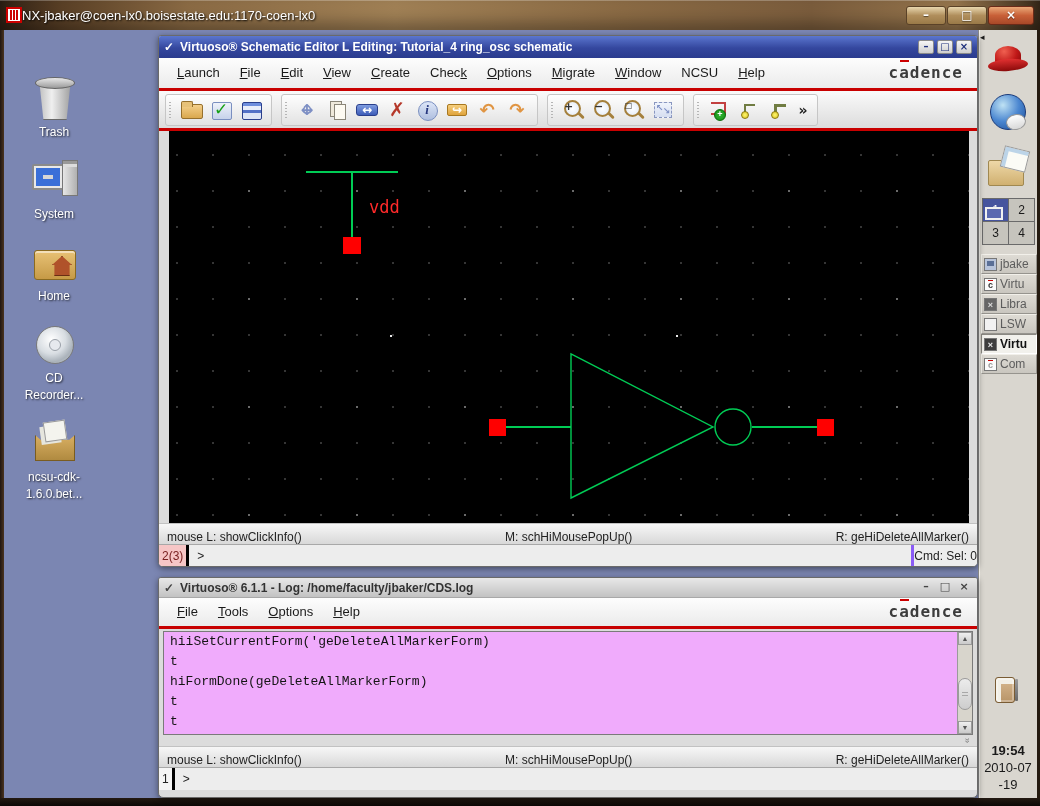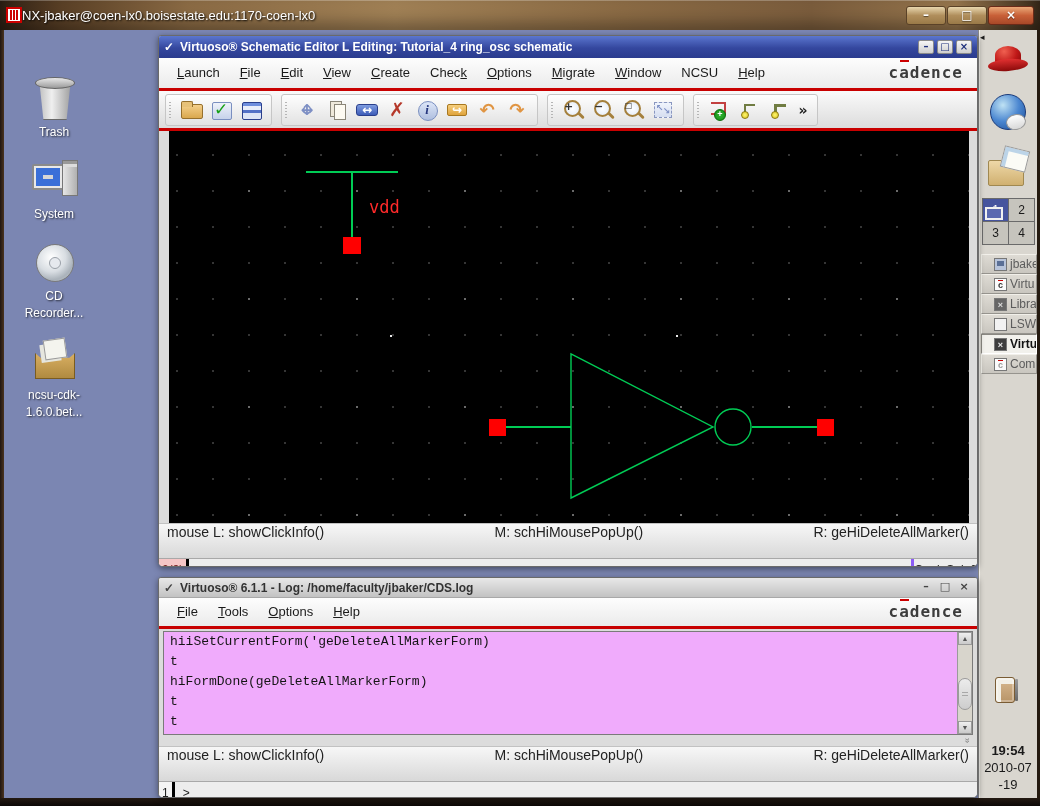--- a/index.html
+++ b/index.html
@@ -69,21 +69,21 @@
     background:linear-gradient(#ffffff,#d8d8d8);border:1px solid #999;transform:rotate(-12deg)}
   .pl-mail{top:118px}
   .pl-mail::before{content:"";position:absolute;left:0;top:12px;width:34px;height:24px;background:linear-gradient(#eed8a8,#d0b070);border:1px solid #a08850;border-radius:2px}
   .pl-mail::after{content:"";position:absolute;left:14px;top:0;width:24px;height:20px;background:#fbfbf6;border:1px solid #9a9a9a;transform:rotate(14deg);
     box-shadow:inset 3px 3px 0 1px #bcd4e8}
   .pager{position:absolute;left:3px;top:168px;width:53px;display:grid;grid-template-columns:1fr 1fr;gap:1px;background:#6a6a6a;border:1px solid #6a6a6a}
   .pcell{height:22px;background:#c6c4bd;font-size:12px;line-height:22px;text-align:center;color:#1a1a1a;position:relative}
   .pcell.active{background:#46549e;color:#fff}
   .pcell.active::after{content:"";position:absolute;left:2px;bottom:1px;width:14px;height:9px;border:2px solid #f0f0f0;background:#5a68b0}
   .tasklist{position:absolute;left:2px;top:224px;width:56px}
-  .task{height:20px;display:flex;align-items:center;gap:3px;padding:0 12px;overflow:hidden;
+  .task{height:20px;display:flex;align-items:center;gap:3px;padding:0 2px;overflow:hidden;
     background:linear-gradient(#dedbd4,#c9c6bf);border:1px solid;border-color:#f2f0ea #96948e #96948e #f2f0ea;font-size:12px;color:#5c5c5c;white-space:nowrap}
   .task.active{background:#f2f1ec;border-color:#8a8882 #ffffff #ffffff #8a8882;color:#111;font-weight:bold}
   .tico{width:13px;height:13px;flex:0 0 auto;border:1px solid #777;background:#ddd;position:relative;
     font:bold 9px/12px "Liberation Sans",sans-serif;text-align:center;color:#333}
   .tico.terminal{background:#b8c4da}
   .tico.terminal::after{content:"";position:absolute;left:2px;right:2px;top:2px;bottom:4px;background:#5a6f96}
   .tico.cadence,.tico.command{background:#fbfbfb}
   .tico.cadence::before,.tico.command::before{content:"c"}
   .tico.cadence::after,.tico.command::after{content:"";position:absolute;top:1px;left:3px;right:3px;height:1px;background:#c00}
   .tico.command{color:#999}
@@ -180,23 +180,23 @@
     background:radial-gradient(#fff870,#d8c020);border:1px solid #8a7a10}
   .i-more{font-size:14px;color:#222;width:18px}
 
   
   .canvas{flex:0 0 auto;height:392px;margin:0 8px 0 10px;background-color:#000;position:relative;
     background-image:radial-gradient(circle,#6a6a6a 1px,transparent 1.4px),radial-gradient(circle,#353535 1px,transparent 1.4px);
     background-size:108px 108px,36px 36px;background-position:26px 6px,26px 6px}
   .canvas svg{position:absolute;inset:0}
 
   
-  .statusrow{height:36px;display:flex;align-items:flex-start;justify-content:space-between;padding:0 8px;
+  .statusrow{height:22px;display:flex;align-items:flex-end;justify-content:space-between;padding:0 8px;
     background:linear-gradient(#f7f7f7,#d8d8d8);border-top:1px solid #c2c2c2;border-bottom:1px solid #a8a8a8;
-    font-size:14px;color:#222;flex:0 0 auto;white-space:nowrap}
+    font-size:12px;color:#222;flex:0 0 auto;white-space:nowrap}
   .promptrow{height:22px;display:flex;align-items:center;background:#ededed;font-size:12px;color:#222;flex:0 0 auto}
   .prompt-cell{align-self:stretch;display:flex;align-items:center;padding:0 3px;border-right:3px solid #000000;background:#f4f4f4}
   .sch .prompt-cell{background:#f6c6c6;color:#7a2222}
   .prompt-caret{padding-left:8px}
   .cmd-cell{margin-left:auto;align-self:stretch;display:flex;align-items:center;padding:0 0;border-left:3px solid #8b5cf6}
 
   
   .logtext{flex:0 0 auto;height:104px;margin:2px 4px 0 4px;background:#f0abfc;border:1px solid #7a7a7a;display:flex;overflow:hidden}
   .loglines{flex:1;padding:0 6px;font:13px/20px "Liberation Mono",monospace;color:#151515;overflow:hidden}
   .logline{white-space:pre}
@@ -237,20 +237,24 @@
 
   <div class="linux-desktop">
     <div class="dicons">
         <div class="dicon">
           <div class="dart a-trash"></div>
           <div class="dlabel">Trash</div>
         </div>
         <div class="dicon">
           <div class="dart a-system"></div>
           <div class="dlabel">System</div>
+        </div>
+        <div class="dicon">
+          <div class="dart a-home"></div>
+          <div class="dlabel">Home</div>
         </div>
         <div class="dicon">
           <div class="dart a-cd-recorder"></div>
           <div class="dlabel">CD</div>
           <div class="dlabel">Recorder...</div>
         </div>
         <div class="dicon">
           <div class="dart a-ncsu-cdk"></div>
           <div class="dlabel">ncsu-cdk-</div>
           <div class="dlabel">1.6.0.bet...</div>

